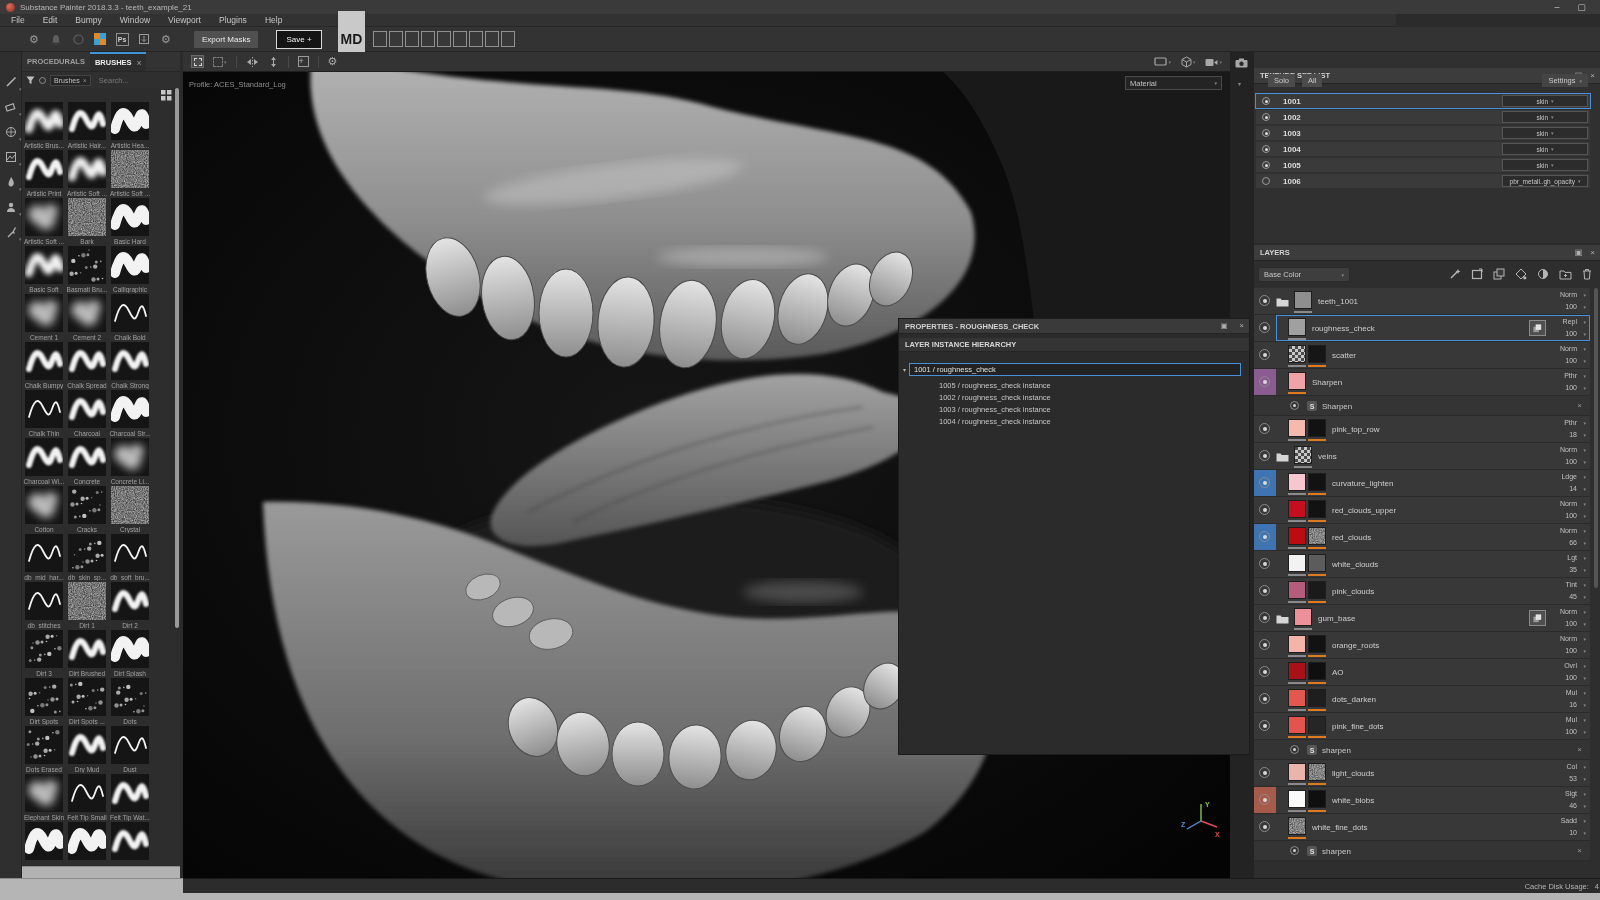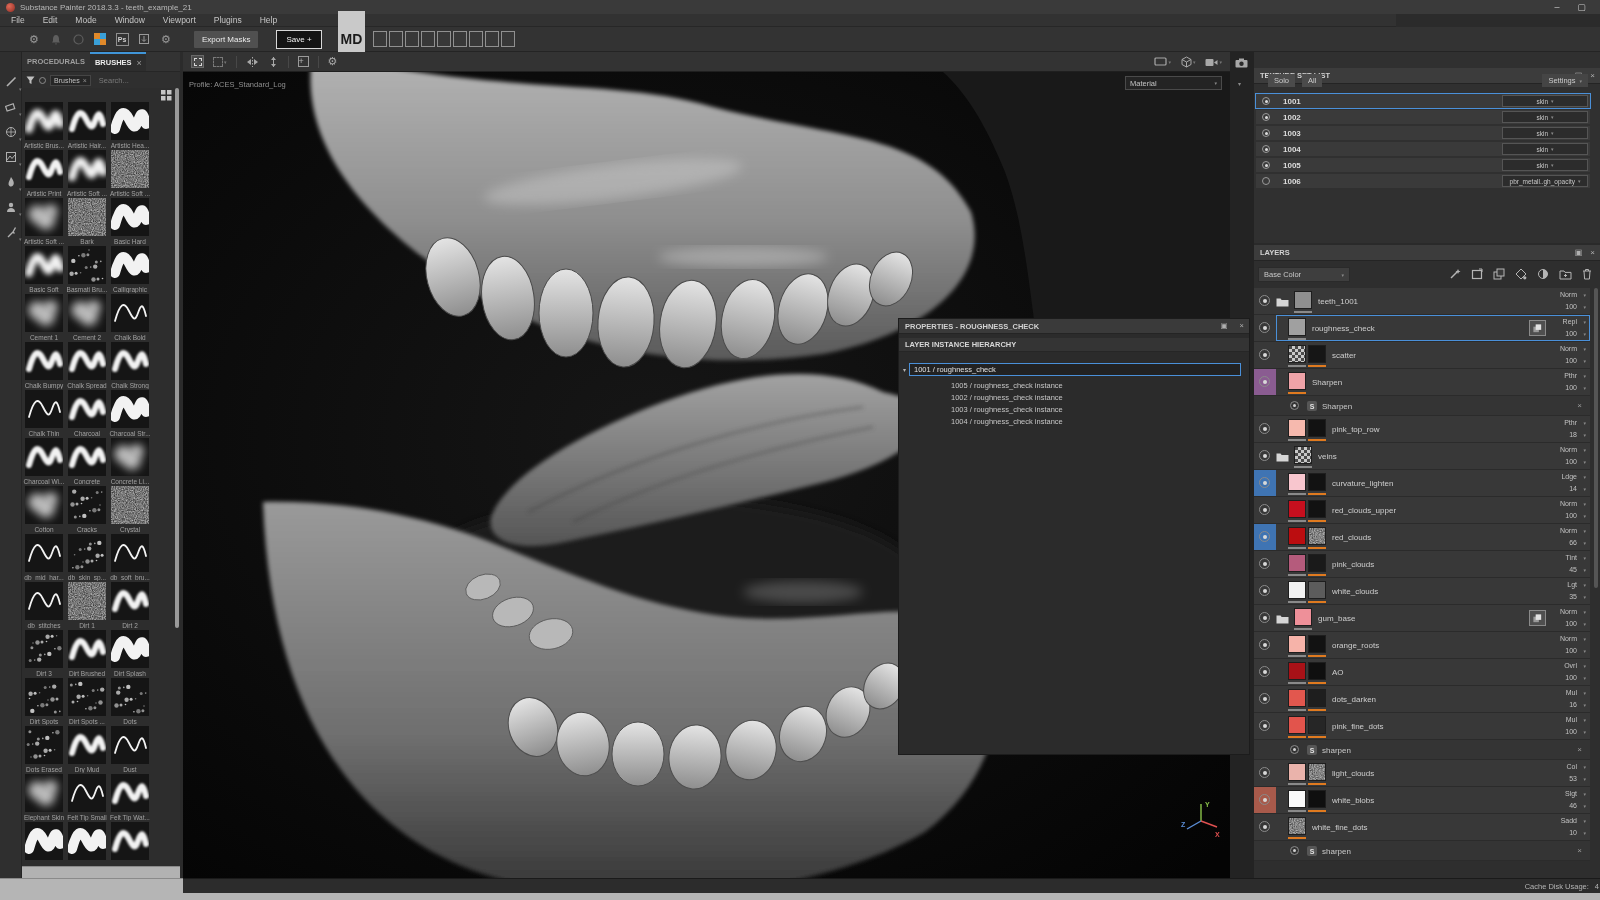--- a/index.html
+++ b/index.html
@@ -139,21 +139,21 @@
 #props-header{height:15px;background:#3a3a3a;display:flex;align-items:center;padding:0 6px;
   font-weight:bold;font-size:7.5px;color:#d2d2d2;border-bottom:1px solid #242424}
 #props-hicons{position:absolute;right:5px;top:2px;display:flex;gap:12px;color:#b0b0b0;font-weight:normal}
 #props-section{position:absolute;left:0;right:0;top:19px;height:14px;background:#343434;display:flex;align-items:center;
   padding:0 6px;font-weight:bold;font-size:7.5px;color:#d8d8d8;border-bottom:1px solid #262626}
 #tree-root{position:absolute;left:4px;top:44px;right:8px;height:13px;display:flex;align-items:center}
 #tree-root .chev{color:#b5b5b5;font-size:6px;margin-right:3px}
 #root-box{flex:1;height:13px;border:1px solid #4a90d9;background:#222;display:flex;align-items:center;padding:0 4px;
   font-size:7.5px;color:#e0e0e0}
 #instances{position:absolute;left:0;right:0;top:60px}
-.inst-row{height:12px;padding-left:52px;font-size:7.5px;color:#c6c6c6;display:flex;align-items:center}
+.inst-row{height:12px;padding-left:40px;font-size:7.5px;color:#c6c6c6;display:flex;align-items:center}
 
 
 #statusbar{position:absolute;left:183px;top:878px;width:1417px;height:15px;background:#2c2c2c;border-top:1px solid #1a1a1a;
   display:flex;justify-content:flex-end;align-items:center;font-size:7.5px;color:#b4b4b4}
 #cache-val{margin:0 1px 0 6px}
 #bottom-left-light{position:absolute;left:0;top:878px;width:183px;height:22px;background:#b5b5b5;border-top:1px solid #8a8a8a}
 #bottom-strip{position:absolute;left:0;top:893px;width:1600px;height:7px;background:#b5b5b5}
 
 svg{display:block}
 </style>
@@ -174,21 +174,21 @@
   <span>Substance Painter 2018.3.3 - teeth_example_21</span>
   <span id="winbtns">
     <span>–</span>
     <span>▢</span>
   </span>
 </div>
 
 <div id="menubar">
     <div class="menu-item">File</div>
     <div class="menu-item">Edit</div>
-    <div class="menu-item">Mode</div>
+    <div class="menu-item">Bumpy</div>
     <div class="menu-item">Window</div>
     <div class="menu-item">Viewport</div>
     <div class="menu-item">Plugins</div>
     <div class="menu-item">Help</div>
   </div>
 
 <div id="toolbar">
   <span class="tbicon">⚙</span>
   <span class="tbicon dim">
     <svg width="10" height="11" viewBox="0 0 10 11">
@@ -1251,40 +1251,40 @@
           </span>
           <span class="ubar" style="left: 54px; background: rgb(224, 122, 31);"></span>
           <span class="lname" style="left: 78px;">red_clouds</span>
           <span class="lmode">Norm</span>
           <span class="chv c1">▾</span>
           <span class="lop">66</span>
           <span class="chv c2">▾</span>
         </div>
         <div class="lrow">
           <span class="vis"></span>
+          <span class="lthumb" style="left: 34px; background: rgb(242, 242, 242);"></span>
+          <span class="ubar" style="left: 34px; background: rgb(138, 138, 138);"></span>
+          <span class="lthumb" style="left: 54px; background: rgb(92, 92, 92);"></span>
+          <span class="ubar" style="left: 54px; background: rgb(224, 122, 31);"></span>
+          <span class="lname" style="left: 78px;">white_clouds</span>
+          <span class="lmode">Lgt</span>
+          <span class="chv c1">▾</span>
+          <span class="lop">35</span>
+          <span class="chv c2">▾</span>
+        </div>
+        <div class="lrow">
+          <span class="vis"></span>
           <span class="lthumb" style="left: 34px; background: rgb(181, 91, 124);"></span>
           <span class="ubar" style="left: 34px; background: rgb(138, 138, 138);"></span>
           <span class="lthumb" style="left: 54px; background: rgb(26, 26, 26);"></span>
           <span class="ubar" style="left: 54px; background: rgb(224, 122, 31);"></span>
           <span class="lname" style="left: 78px;">pink_clouds</span>
           <span class="lmode">Tint</span>
           <span class="chv c1">▾</span>
           <span class="lop">45</span>
-          <span class="chv c2">▾</span>
-        </div>
-        <div class="lrow">
-          <span class="vis"></span>
-          <span class="lthumb" style="left: 34px; background: rgb(242, 242, 242);"></span>
-          <span class="ubar" style="left: 34px; background: rgb(138, 138, 138);"></span>
-          <span class="lthumb" style="left: 54px; background: rgb(92, 92, 92);"></span>
-          <span class="ubar" style="left: 54px; background: rgb(224, 122, 31);"></span>
-          <span class="lname" style="left: 78px;">white_clouds</span>
-          <span class="lmode">Lgt</span>
-          <span class="chv c1">▾</span>
-          <span class="lop">35</span>
           <span class="chv c2">▾</span>
         </div>
         <div class="lrow">
           <span class="vis"></span>
           <span class="lfolder">
             <svg width="13" height="10" viewBox="0 0 13 10">
               <path d="M0.5 1.5 h4 l1.2 1.5 h6.8 v6.5 h-12z" fill="#d6d6d6"></path>
             </svg>
           </span>
           <span class="lthumb" style="left: 40px; background: rgb(238, 144, 153);"></span>

